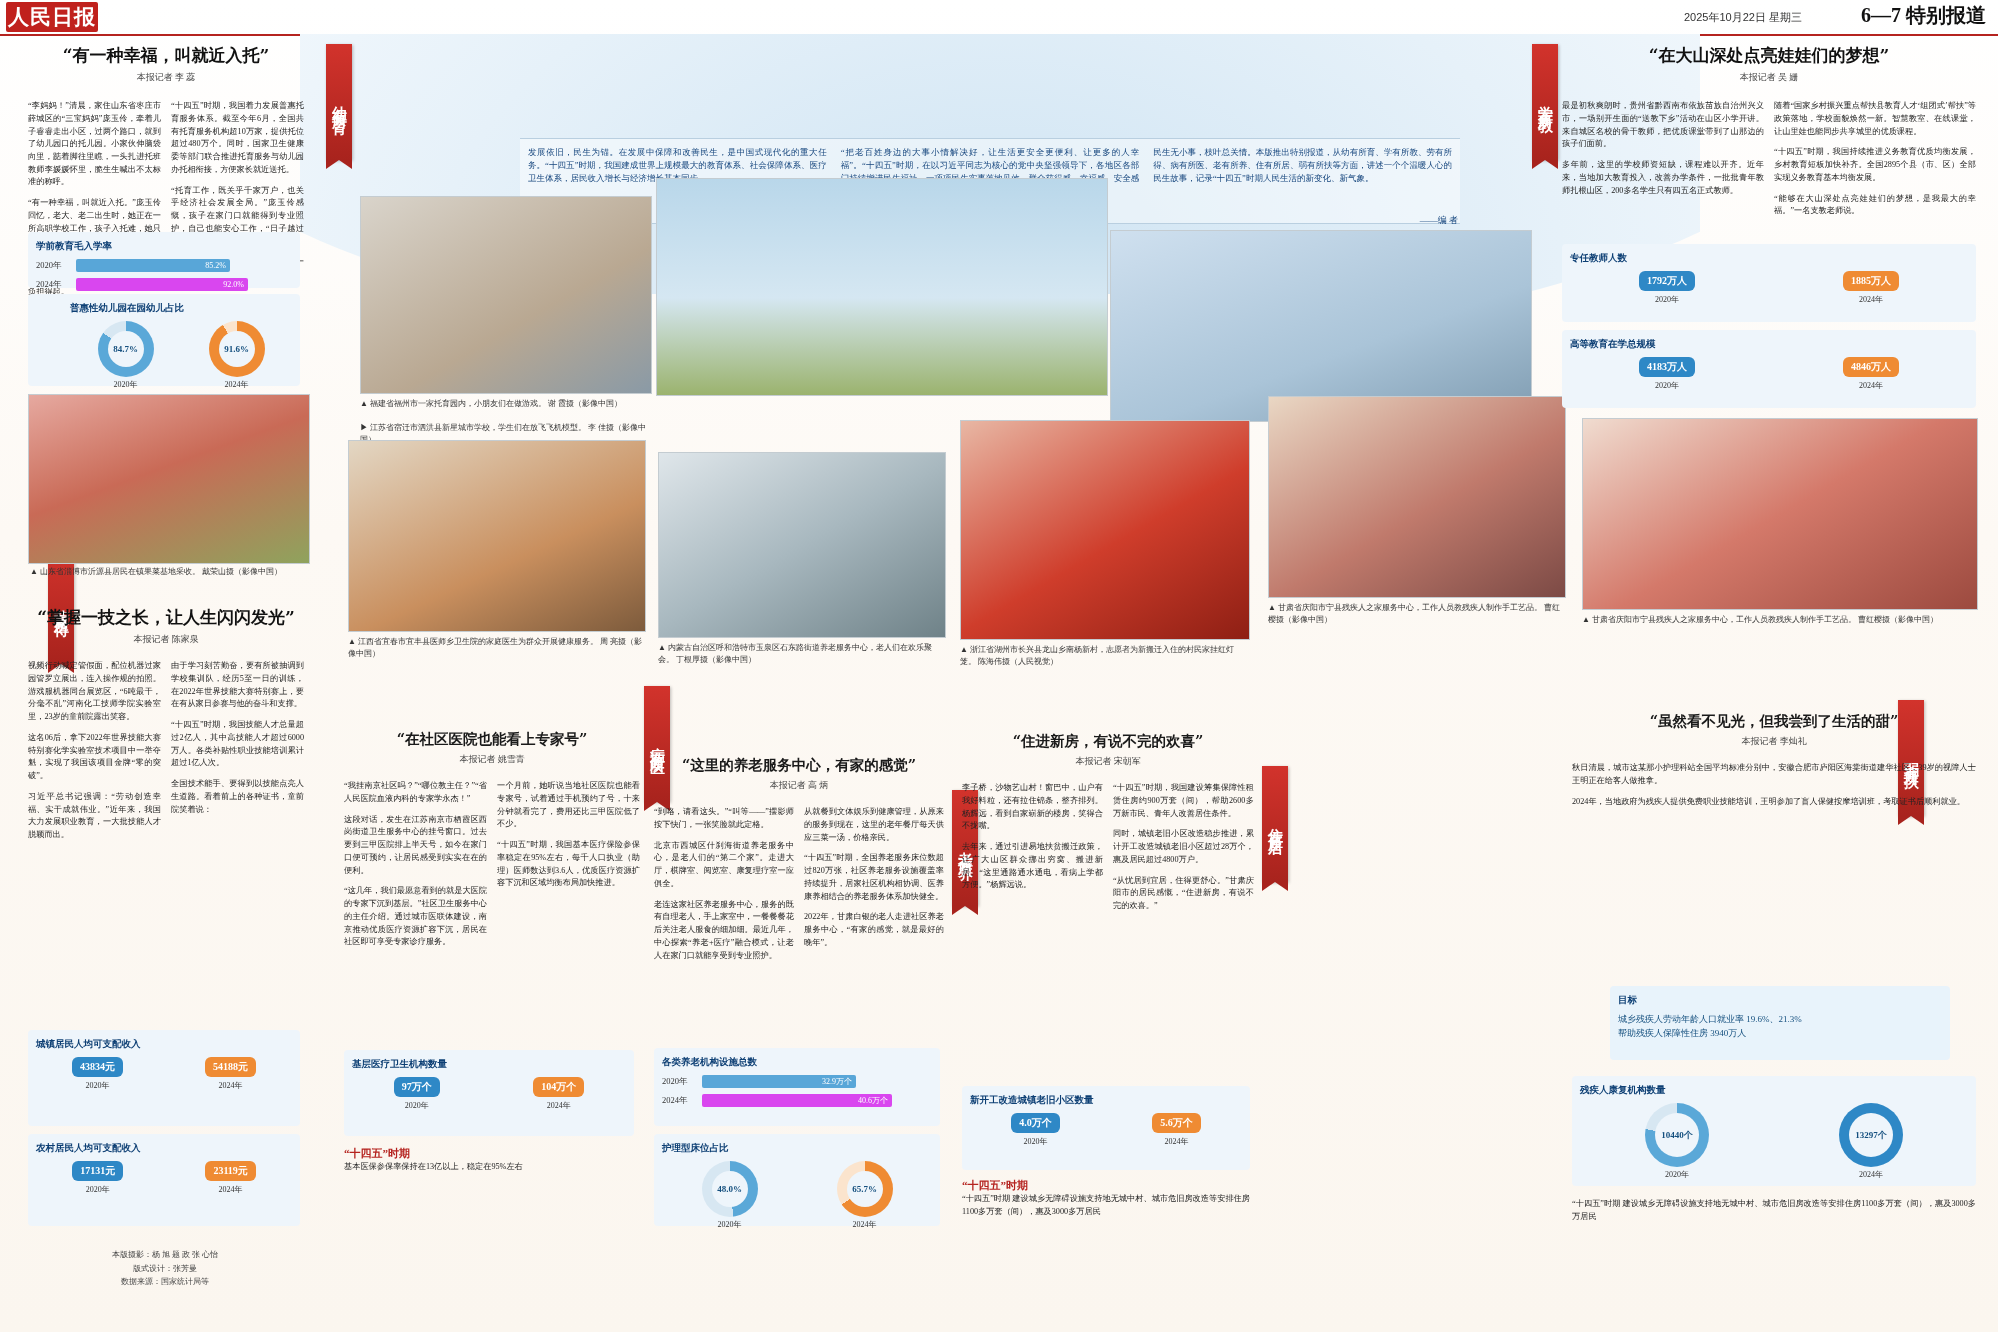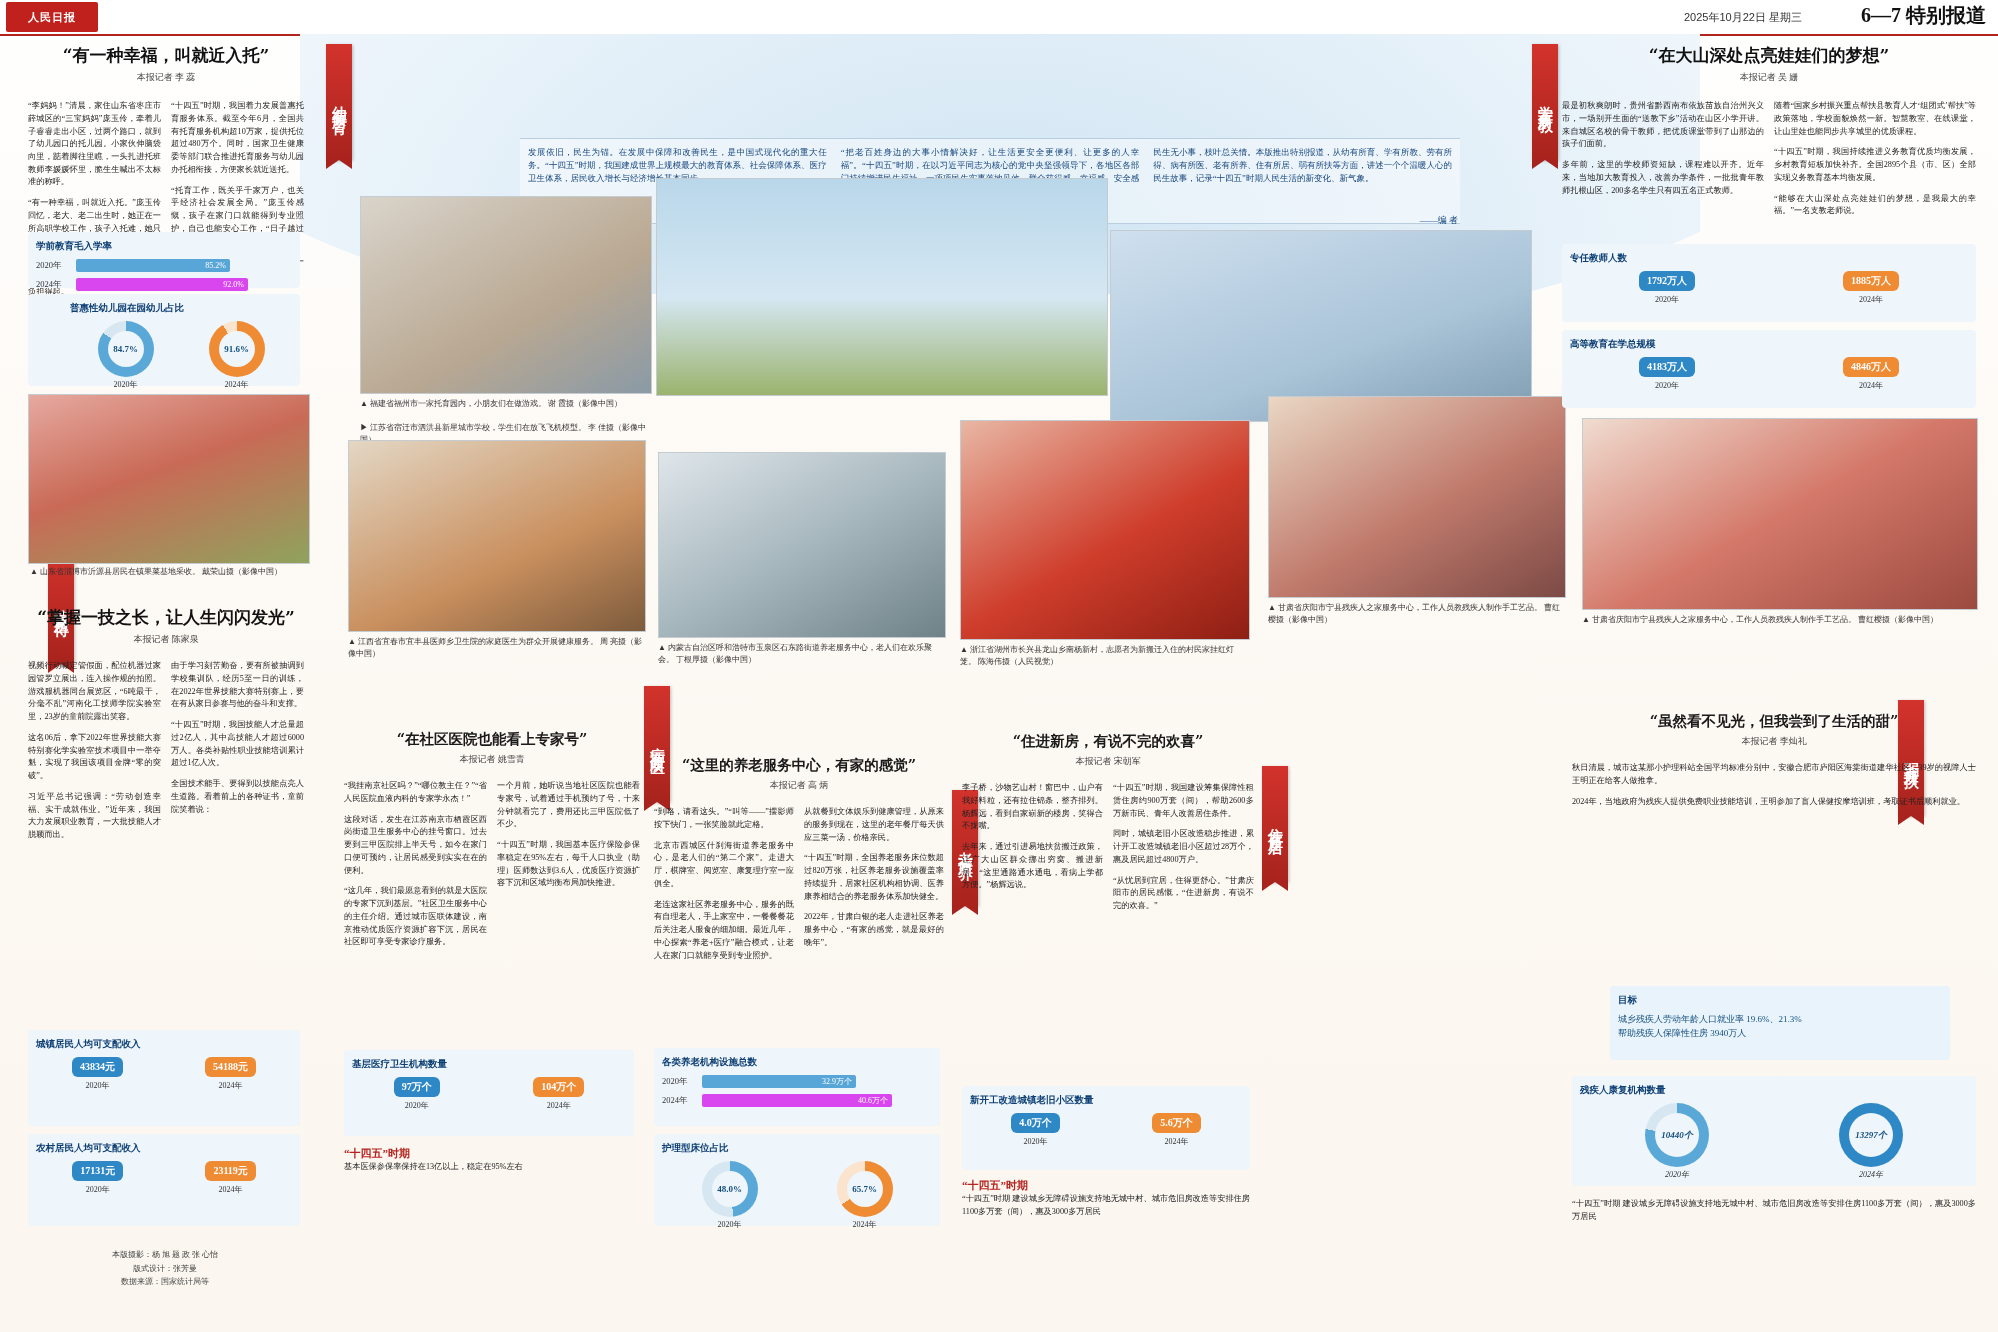--- a/index.html
+++ b/index.html
@@ -1,20 +1,20 @@
 <!DOCTYPE html>
 <html><head>
 <meta charset="utf-8">
 <style>
   html,body{margin:0;padding:0;background:#fff;}
   body{width:1998px;height:1332px;position:relative;font-family:"Liberation Serif",serif;color:#1a1a1a;overflow:hidden;}
   .page{position:absolute;inset:0;background:linear-gradient(180deg,#ffffff 0%,#fdf9f4 40%,#fbf6ef 100%);}
   
   .masthead{position:absolute;left:0;top:0;width:1998px;height:34px;border-bottom:2px solid #b5231f;}
-  .logo{position:absolute;left:6px;top:2px;width:92px;height:30px;background:#c0211d;color:#fff;font-family:"DejaVu Serif",serif;font-weight:bold;font-size:11px;letter-spacing:1px;display:flex;align-items:center;justify-content:center;border-radius:2px;}
+  .logo{position:absolute;left:6px;top:2px;width:92px;height:30px;background:#c0211d;color:#fff;font-family:"DejaVu Serif",serif;font-weight:bold;font-size:21px;letter-spacing:1px;display:flex;align-items:center;justify-content:center;border-radius:2px;}
   .mast-date{position:absolute;right:196px;top:10px;font-size:11px;color:#333;font-family:"Liberation Sans",sans-serif;}
   .mast-page{position:absolute;right:12px;top:2px;font-size:20px;font-weight:bold;color:#111;font-family:"Liberation Serif",serif;}
   
   .arc{position:absolute;left:300px;top:34px;width:1400px;height:260px;overflow:hidden;}
   .arc-fill{position:absolute;left:-180px;top:-300px;width:1760px;height:620px;border-radius:50%;
     background:radial-gradient(ellipse at 50% 85%, #cfe4f3 0%, #e6f1f9 45%, #f4f9fd 75%, #ffffff 100%);}
   .headline{position:absolute;left:360px;top:60px;width:1240px;text-align:center;font-size:47px;font-weight:bold;letter-spacing:3px;
     font-family:"DejaVu Serif",serif;color:#0d2f6b;text-shadow:0 2px 0 rgba(255,255,255,.7);}
   .sub-box{position:absolute;left:520px;top:138px;width:940px;height:86px;border-top:1px solid #b9cfe0;border-bottom:1px solid #b9cfe0;
     display:flex;gap:14px;padding:7px 8px;box-sizing:border-box;background:rgba(255,255,255,.45);}
@@ -329,21 +329,21 @@
   </div>
 
   <div class="info-card" style="left:1610px;top:986px;width:340px;height:74px;background:#e8f3fb;">
     <div class="info-title">目标</div>
     <div style="font-size:9px;color:#15507f;line-height:1.5">城乡残疾人劳动年龄人口就业率 19.6%、21.3%</div>
     <div style="font-size:9px;color:#15507f;line-height:1.5">帮助残疾人保障性住房 3940万人</div>
   </div>
 
   <div class="info-card" style="left:1572px;top:1076px;width:404px;height:110px;">
     <div class="info-title">残疾人康复机构数量</div>
-    <div style="display:flex;justify-content:space-around;align-items:center;font-style:italic;">
+    <div style="display:flex;justify-content:space-around;align-items:center;">
       <div style="text-align:center">
         <div class="donut" style="width:64px;height:64px;background:conic-gradient(#5aa8d8 0 78%, #d7e7f2 0)">
             <span style="background:#eef5fb;border-radius:50%;width:44px;height:44px;display:flex;align-items:center;justify-content:center">10440个</span>
           </div>
         <div class="legend">2020年</div>
       </div>
       <div style="text-align:center">
         <div class="donut" style="width:64px;height:64px;background:conic-gradient(#2e88c6 0 100%, #d7e7f2 0)">
             <span style="background:#eef5fb;border-radius:50%;width:44px;height:44px;display:flex;align-items:center;justify-content:center">13297个</span>
           </div>

